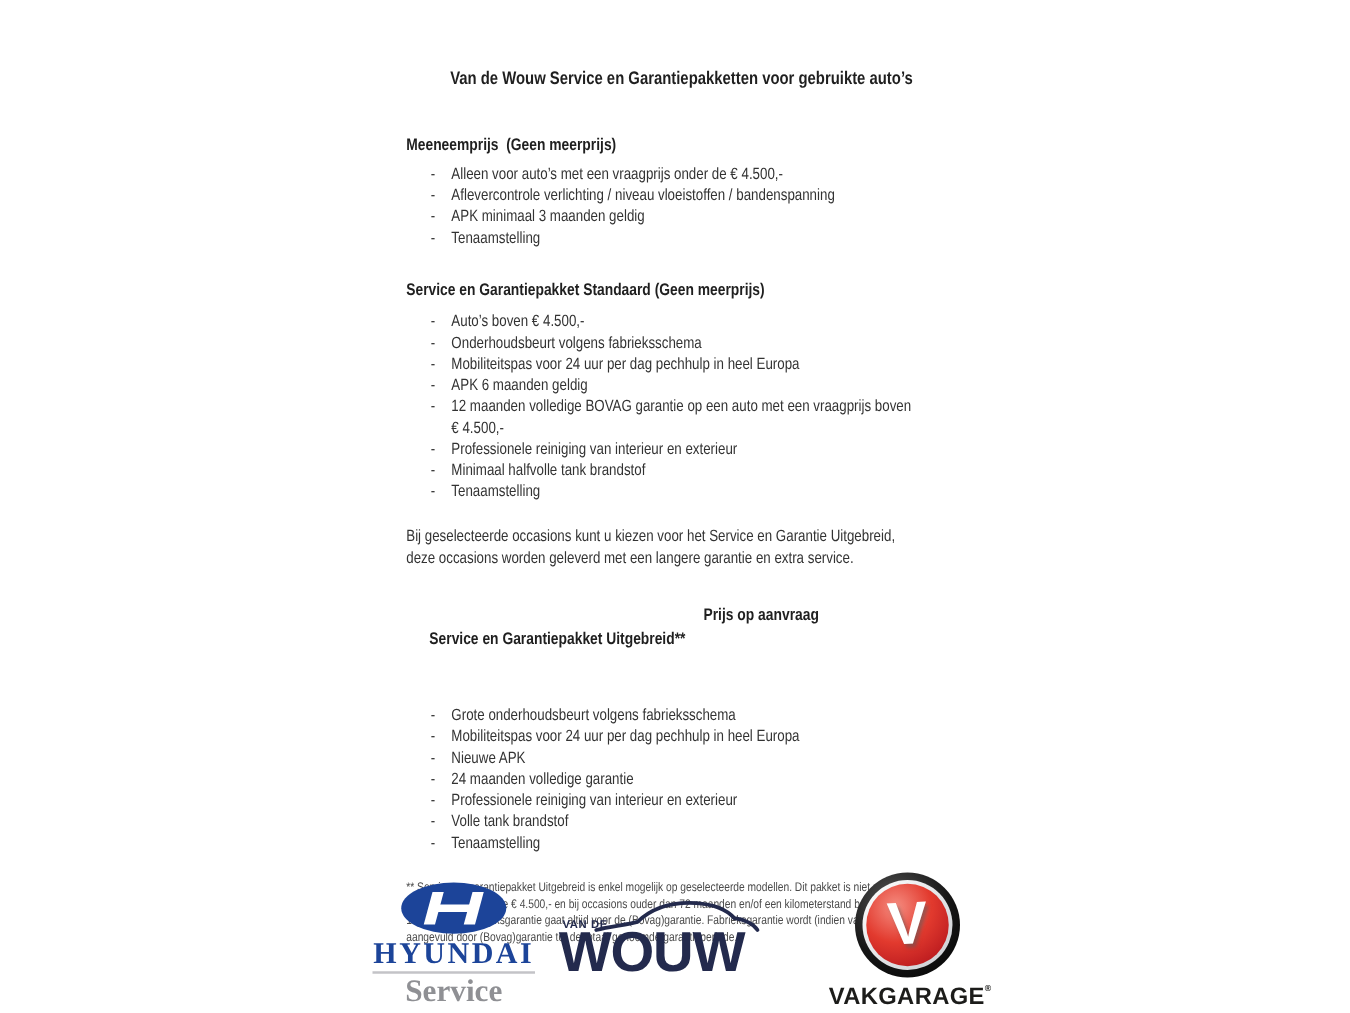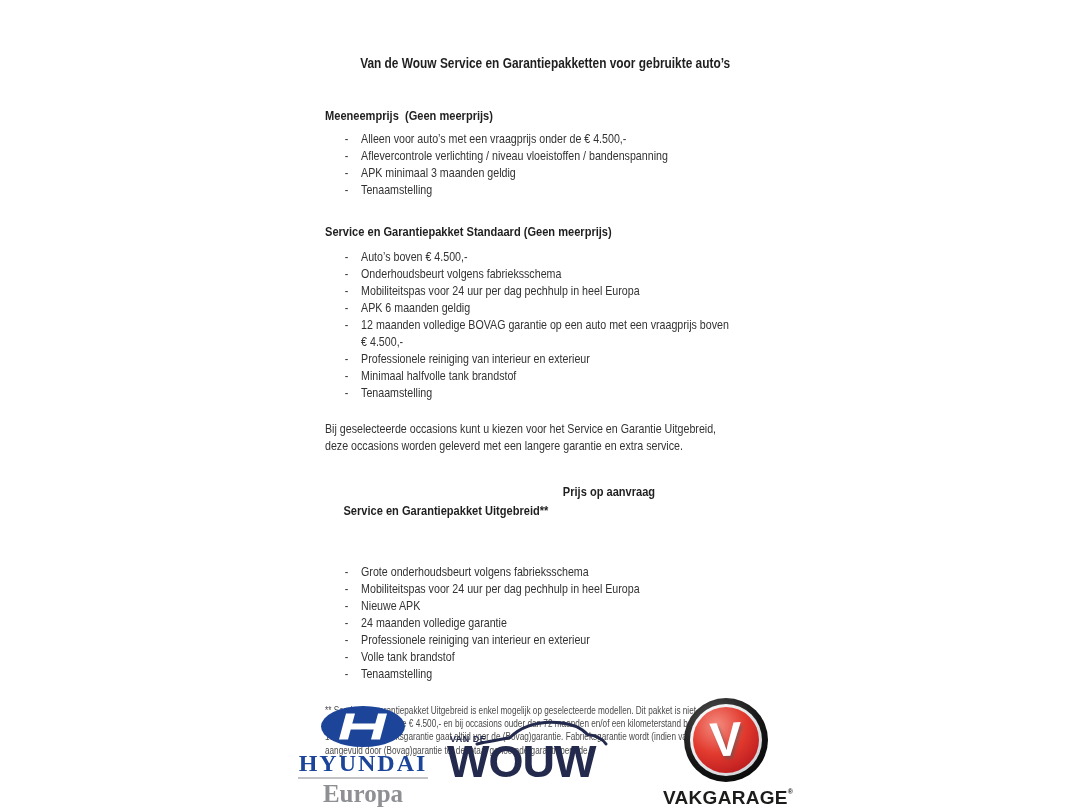--- a/index.html
+++ b/index.html
@@ -128,21 +128,21 @@
 
     <div class="hyundai-logo">
       <svg class="hy-oval" width="88" height="43" viewBox="0 0 88 43">
         <ellipse cx="44" cy="21.5" rx="42" ry="20.5" fill="#1c4499"></ellipse>
         <path d="M 27,8.5 L 36,8.5 L 29,34.5 L 20,34.5 Z" fill="#ffffff"></path>
         <path d="M 59,8.5 L 68,8.5 L 61,34.5 L 52,34.5 Z" fill="#ffffff"></path>
         <path d="M 25,18.5 L 64.5,18.5 L 63,24.5 L 23.5,24.5 Z" fill="#ffffff"></path>
       </svg>
       <div class="hy-word">HYUNDAI</div>
       <div class="hy-rule"></div>
-      <div class="hy-service">Europa</div>
+      <div class="hy-service">Service</div>
     </div>
 
     <div class="wouw-logo">
       <svg class="wouw-car" width="134" height="27" viewBox="0 0 134 27">
         <path d="M2 25 C 13 22, 26 21, 35 18.5 C 48 6, 66 2.5, 82 3.5 C 97 4.5, 107 9.5, 112.5 15.5 C 121 16.5, 128 20.5, 131 25" stroke="#232a4d" stroke-width="3" fill="none" stroke-linecap="round"></path>
       </svg>
       <div class="wouw-vande">VAN DE</div>
       <div class="wouw-word">WOUW</div>
     </div>
 

